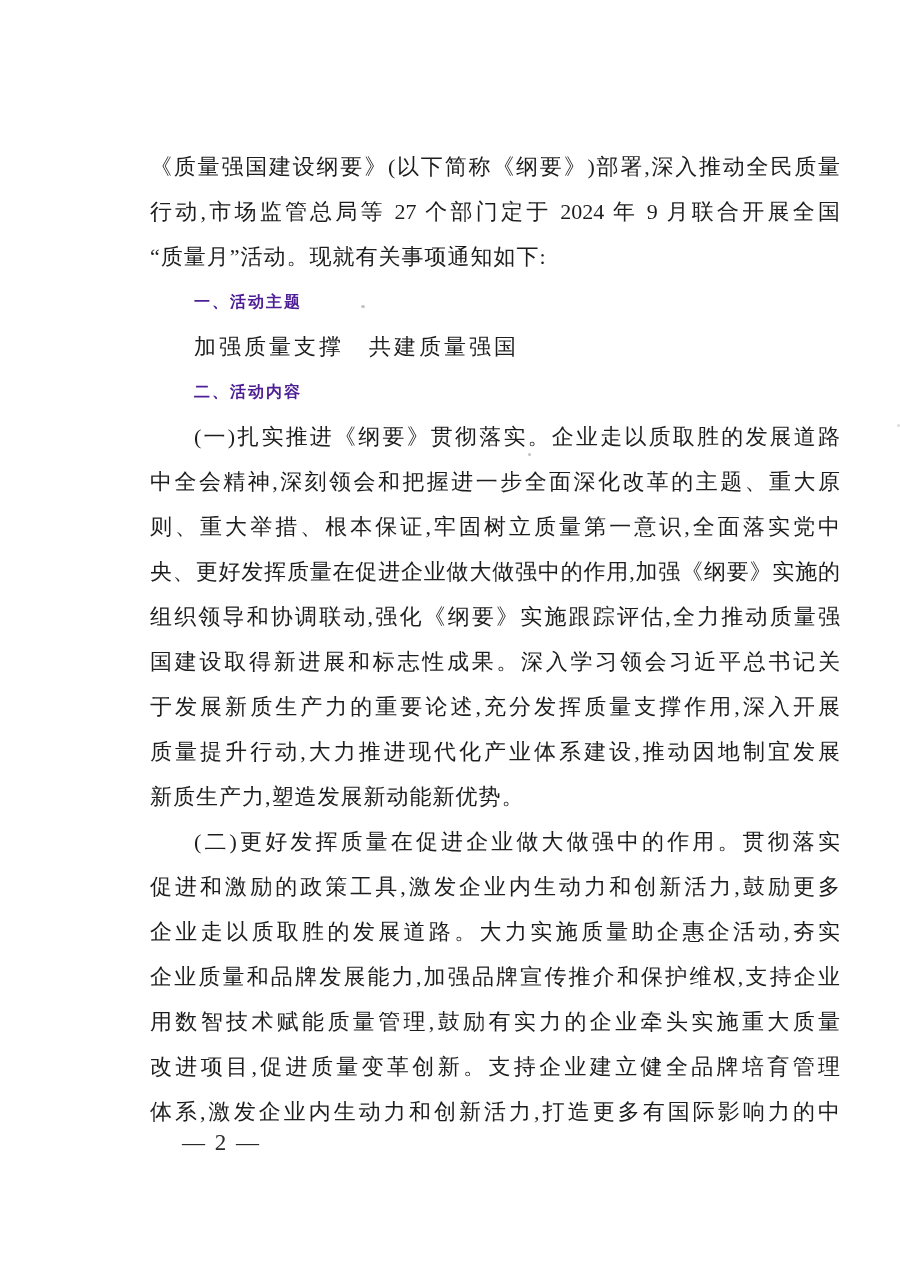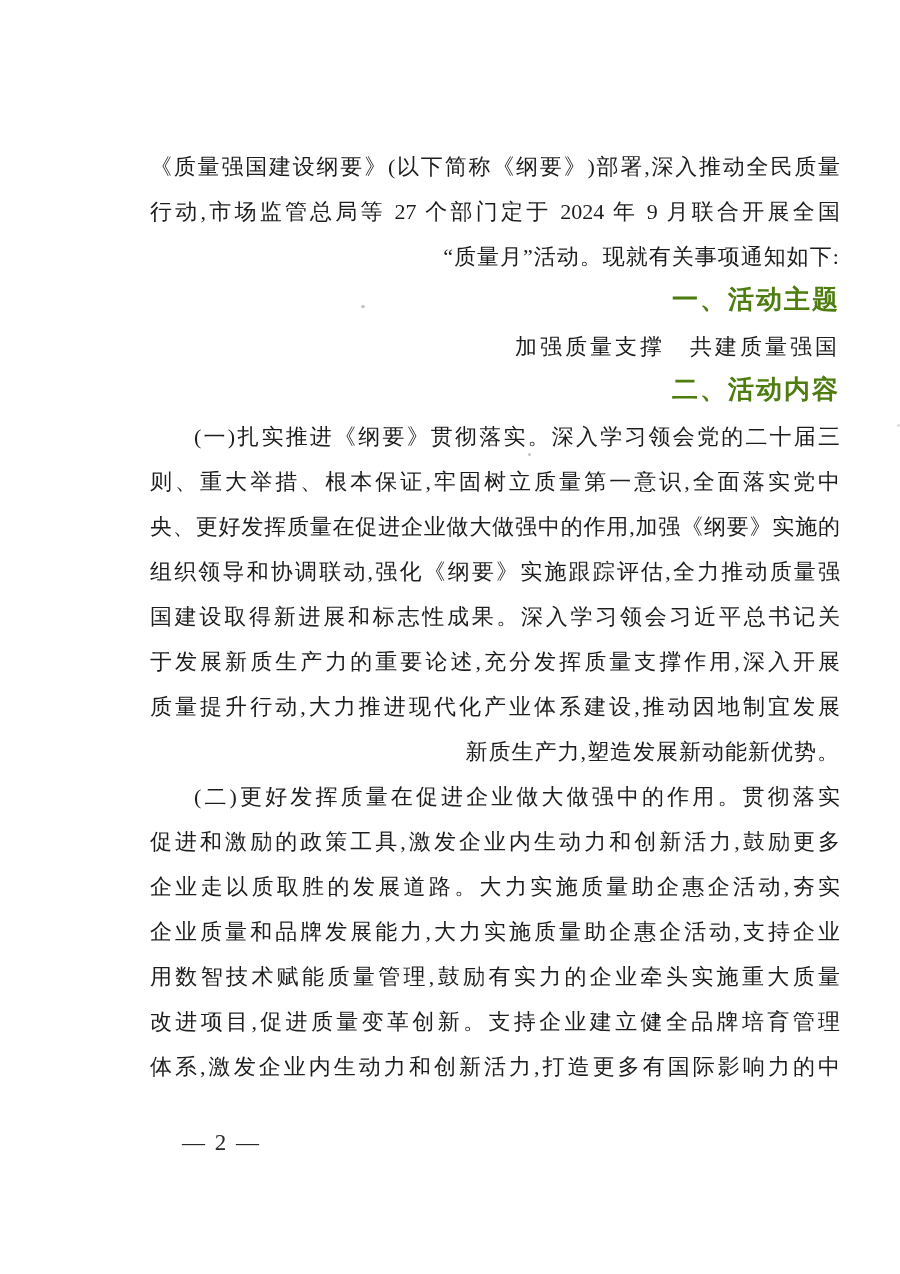--- a/index.html
+++ b/index.html
@@ -21,43 +21,43 @@
     position: absolute;
     left: 105px;
     top: 144px;
     width: 690px;
   }
   .line {
     font-size: 22px;
     line-height: 45px;
     height: 45px;
     white-space: nowrap;
-    text-align: right;
+    text-align: left;
   }
   
   .line.just {
     white-space: normal;
     text-align: justify;
     text-align-last: justify;
     text-justify: inter-character;
   }
   
   .line.last {
     letter-spacing: 1px;
   }
   .line.indent {
     text-indent: 44px;
   }
   .line.heading {
-    font-family: Liberation Mono, monospace;
+    font-family: Liberation Serif, serif;
     font-weight: 700;
-    font-size: 26px;
+    font-size: 16px;
     letter-spacing: 2px;
     text-indent: 44px;
-    color: #4d7c0f;
+    color: #4c1d95;
   }
   .line.plain {
     letter-spacing: 3px;
     text-indent: 44px;
   }
   .page-number {
     position: absolute;
     left: 137px;
     top: 1128px;
     font-size: 23px;
@@ -80,32 +80,33 @@
 <body>
 
 <div class="page">
   <div class="doc" id="doc-blocks">
       <div class="line just">《质量强国建设纲要》(以下简称《纲要》)部署,深入推动全民质量</div>
       <div class="line just">行动,市场监管总局等 27 个部门定于 2024 年 9 月联合开展全国</div>
       <div class="line last">“质量月”活动。现就有关事项通知如下:</div>
       <div class="line heading">一、活动主题</div>
       <div class="line plain">加强质量支撑　共建质量强国</div>
       <div class="line heading">二、活动内容</div>
-      <div class="line just indent">(一)扎实推进《纲要》贯彻落实。深入学习领会党的二十届三</div>
+      <div class="line just indent">(一)扎实推进《纲要》贯彻落实。企业走以质取胜的发展道路</div>
+      <div class="line just">中全会精神,深刻领会和把握进一步全面深化改革的主题、重大原</div>
       <div class="line just">则、重大举措、根本保证,牢固树立质量第一意识,全面落实党中</div>
       <div class="line just">央、更好发挥质量在促进企业做大做强中的作用,加强《纲要》实施的</div>
       <div class="line just">组织领导和协调联动,强化《纲要》实施跟踪评估,全力推动质量强</div>
       <div class="line just">国建设取得新进展和标志性成果。深入学习领会习近平总书记关</div>
       <div class="line just">于发展新质生产力的重要论述,充分发挥质量支撑作用,深入开展</div>
       <div class="line just">质量提升行动,大力推进现代化产业体系建设,推动因地制宜发展</div>
       <div class="line last">新质生产力,塑造发展新动能新优势。</div>
       <div class="line just indent">(二)更好发挥质量在促进企业做大做强中的作用。贯彻落实</div>
       <div class="line just">促进和激励的政策工具,激发企业内生动力和创新活力,鼓励更多</div>
       <div class="line just">企业走以质取胜的发展道路。大力实施质量助企惠企活动,夯实</div>
-      <div class="line just">企业质量和品牌发展能力,大力实施质量助企惠企活动,支持企业</div>
+      <div class="line just">企业质量和品牌发展能力,加强品牌宣传推介和保护维权,支持企业</div>
       <div class="line just">用数智技术赋能质量管理,鼓励有实力的企业牵头实施重大质量</div>
       <div class="line just">改进项目,促进质量变革创新。支持企业建立健全品牌培育管理</div>
       <div class="line just">体系,激发企业内生动力和创新活力,打造更多有国际影响力的中</div>
     </div>
   <div class="page-number">— 2 —</div>
   <div class="speck s1"></div>
   <div class="speck s2"></div>
   <div class="speck s3"></div>
 </div>
 

